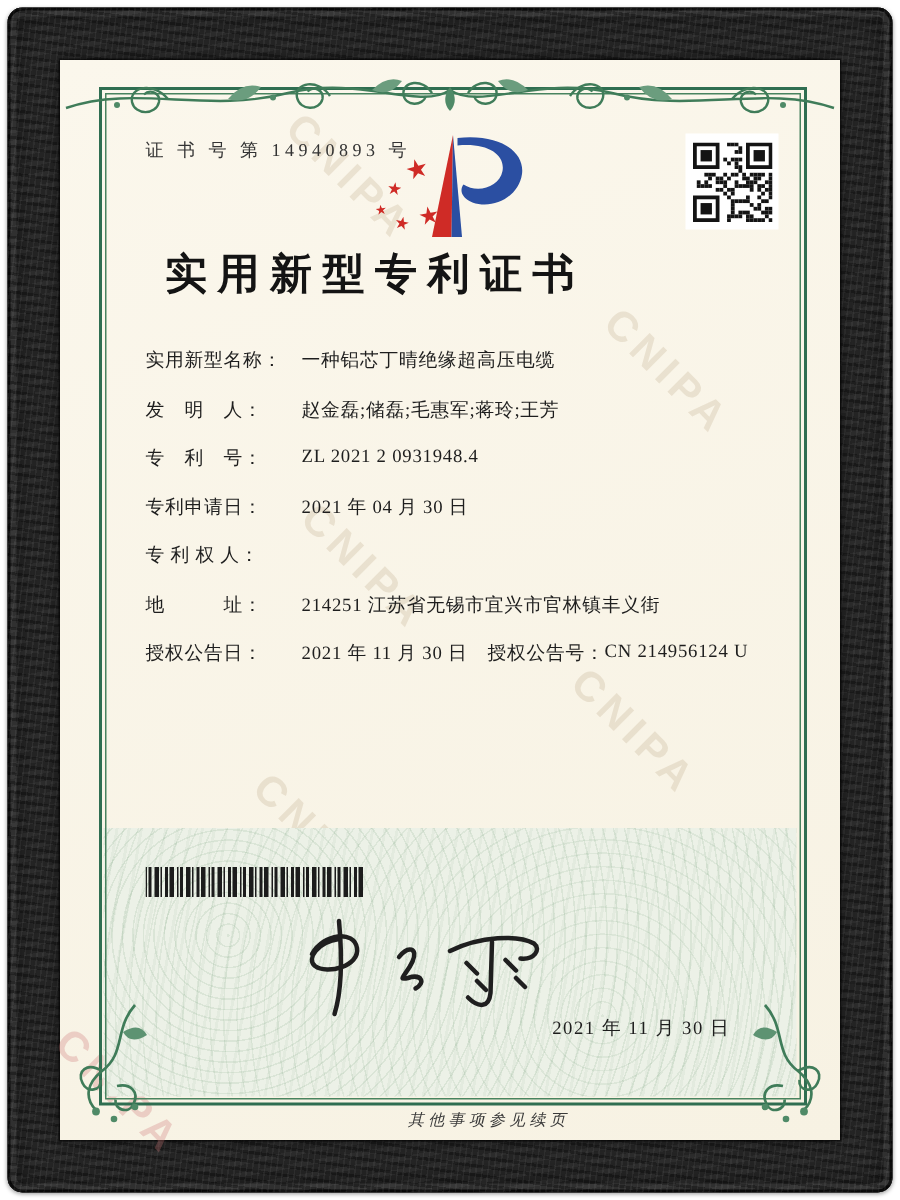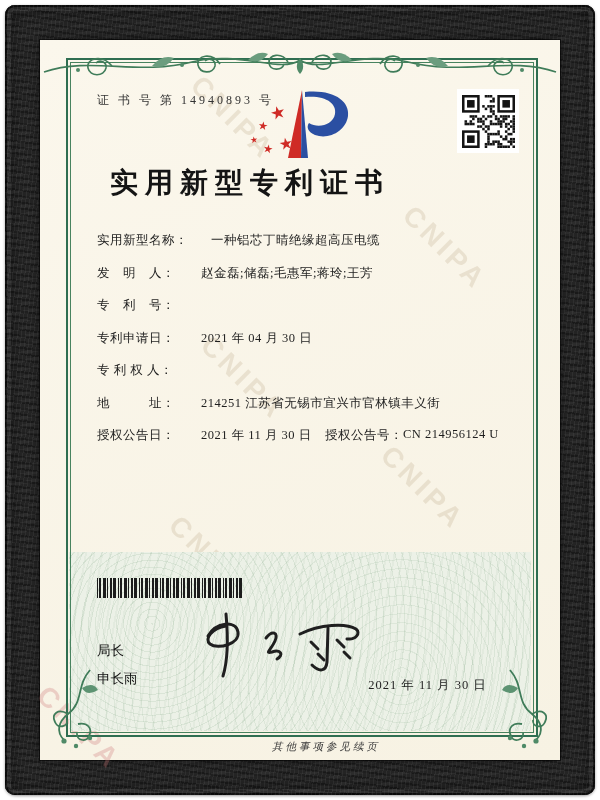--- a/index.html
+++ b/index.html
@@ -254,30 +254,31 @@
             <rect x="40.38095238095238" y="5.0476190476190474" width="7.571428571428571" height="7.571428571428571" fill="#141414"></rect>
             <rect x="0" y="35.33333333333333" width="17.666666666666664" height="17.666666666666664" fill="#141414"></rect>
             <rect x="2.5238095238095237" y="37.857142857142854" width="12.619047619047619" height="12.619047619047619" fill="#fff"></rect>
             <rect x="5.0476190476190474" y="40.38095238095238" width="7.571428571428571" height="7.571428571428571" fill="#141414"></rect>
           </svg>
       </div>
 
       <div class="title">实用新型专利证书</div>
 
       <div class="rows">
-        <div class="row" style="top:2px;gap:10px;">
+        <div class="row" style="top:2px;">
             <span class="lb">实用新型名称：</span>
             <span>一种铝芯丁晴绝缘超高压电缆</span>
           </div>
         <div class="row" style="top:35px;">
             <span class="lb">发　明　人：</span>
             <span>赵金磊;储磊;毛惠军;蒋玲;王芳</span>
           </div>
         <div class="row" style="top:67px;">
             <span class="lb">专　利　号：</span>
+            <span>ZL 2021 2 0931948.4</span>
           </div>
         <div class="row" style="top:100px;">
             <span class="lb">专利申请日：</span>
             <span>2021 年 04 月 30 日</span>
           </div>
         <div class="row" style="top:132px;">
             <span class="lb">专 利 权 人：</span>
           </div>
         <div class="row" style="top:165px;">
             <span class="lb">地　　　址：</span>
@@ -330,24 +331,20 @@
           <rect x="118" y="0" width="2" height="20" fill="#1c1c1c"></rect>
           <rect x="121" y="0" width="3" height="20" fill="#1c1c1c"></rect>
           <rect x="126" y="0" width="1" height="20" fill="#1c1c1c"></rect>
           <rect x="128" y="0" width="2" height="20" fill="#1c1c1c"></rect>
           <rect x="132" y="0" width="3" height="20" fill="#1c1c1c"></rect>
           <rect x="136" y="0" width="1" height="20" fill="#1c1c1c"></rect>
           <rect x="139" y="0" width="2" height="20" fill="#1c1c1c"></rect>
           <rect x="142" y="0" width="3" height="20" fill="#1c1c1c"></rect>
         </svg>
 
-      <div class="signer">
-        <div>局长</div>
-        <div>申长雨</div>
-      </div>
 
       <svg class="signature" viewBox="0 0 190 72" width="190" height="72">
         <g fill="none" stroke="#1f1f1f" stroke-width="3" stroke-linecap="round">
           <path d="M28,26 C36,12 56,10 58,22 C60,34 38,40 30,34 C24,29 32,18 46,16"></path>
           <path d="M46,4 C48,26 48,50 43,66"></path>
           <path d="M86,28 C92,20 99,22 95,31 C91,40 84,44 92,42 C101,39 104,45 97,49"></path>
           <path d="M120,24 C140,14 166,13 176,19 C181,23 176,30 167,29"></path>
           <path d="M148,18 L147,52 C146,62 139,62 132,55"></path>
           <path d="M131,32 l7,7 M157,30 l7,7 M138,44 l6,6 M164,42 l6,6"></path>
         </g>

